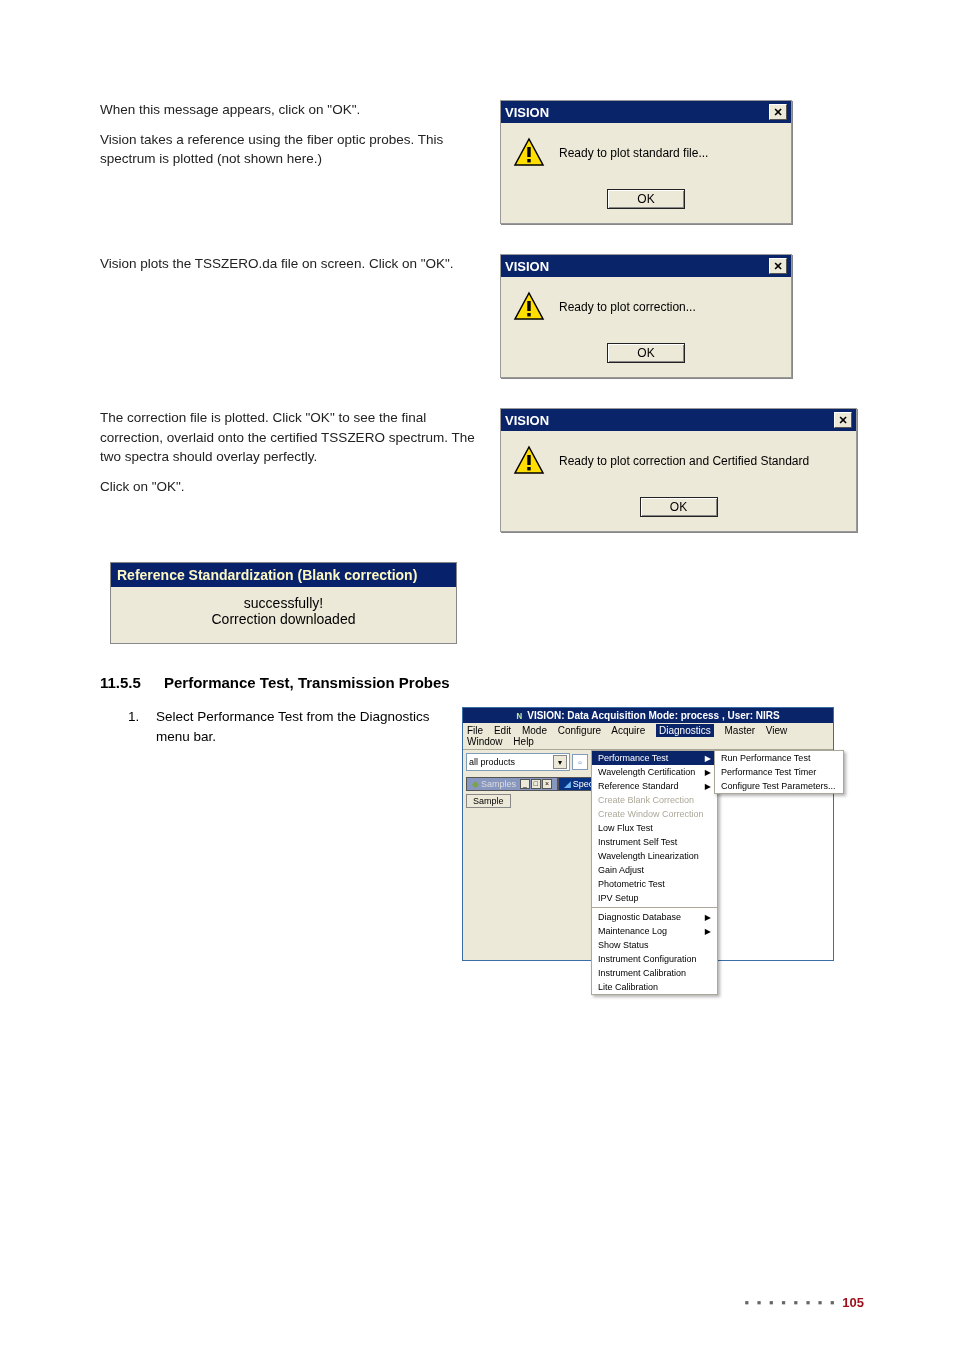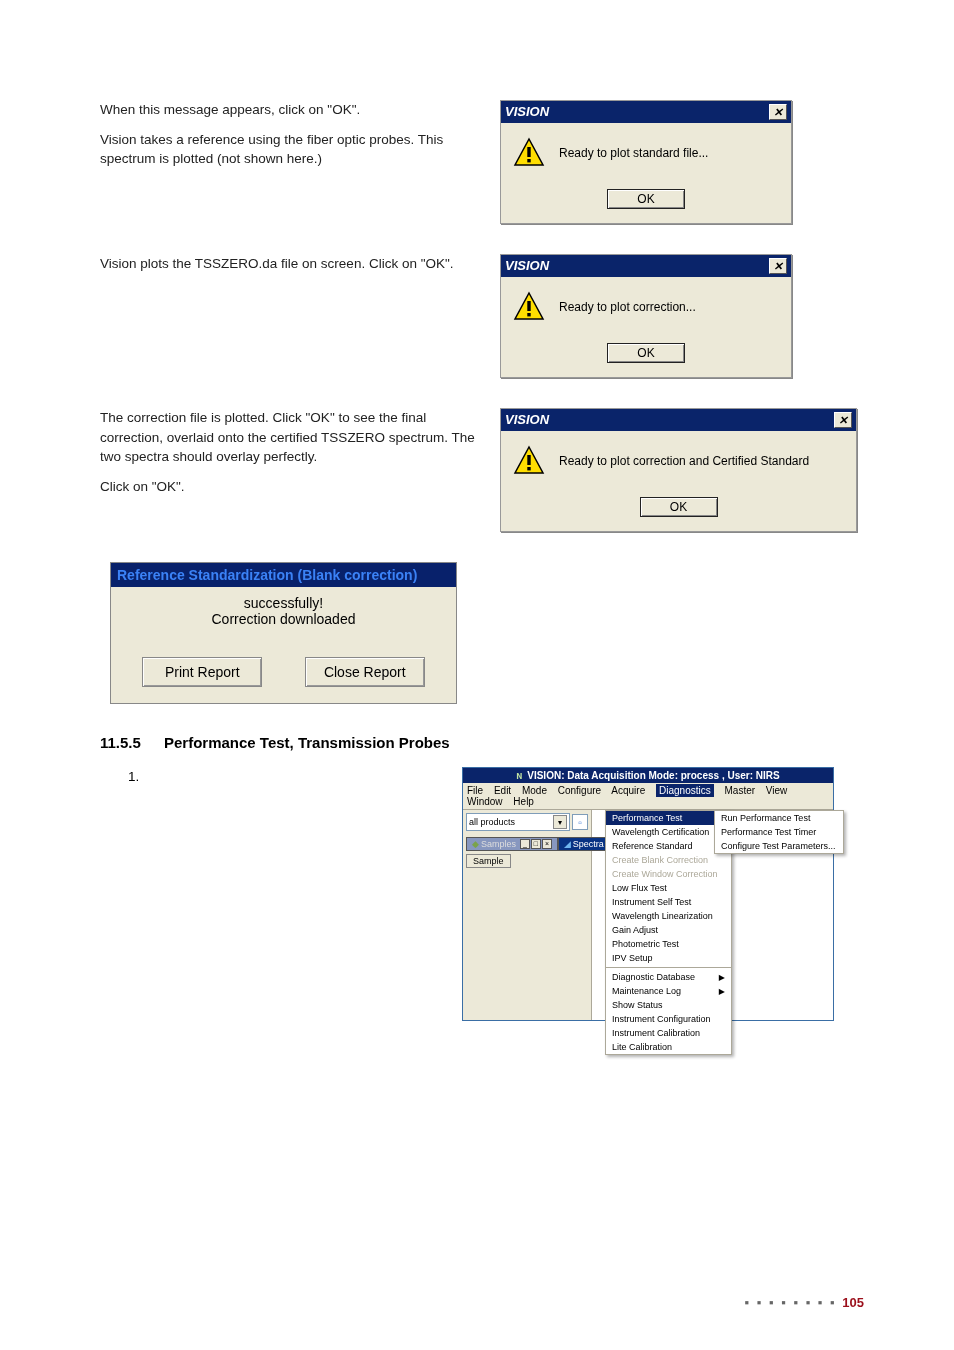--- a/index.html
+++ b/index.html
@@ -38,24 +38,23 @@
     background: #ece9d8;
     box-shadow: 1px 1px 0 #888;
   }
   .dlg-title {
     background: #0a246a;
     color: #fff;
     font-weight: bold;
     font-size: 13px;
     padding: 3px 4px;
     display: flex;
-    align-items: flex-start;
+    align-items: center;
     justify-content: space-between;
     font-family: Tahoma, sans-serif;
-    font-style: italic;
   }
   .close-x {
     width: 16px;
     height: 14px;
     background: #ece9d8;
     border: 1px solid #fff;
     border-right-color: #555;
     border-bottom-color: #555;
     display: flex;
     align-items: center;
@@ -90,21 +89,21 @@
     border: 1px solid #222;
     box-shadow: inset 1px 1px 0 #fff, inset -1px -1px 0 #888;
   }
   .report-dlg {
     width: 345px;
     background: #ece9d8;
     border: 1px solid #888;
   }
   .report-title {
     background: #08216b;
-    color: #3b82f6;
+    color: #fef9c3;
     font-weight: bold;
     font-size: 14px;
     padding: 4px 6px;
     font-family: Tahoma, sans-serif;
   }
   .report-body {
     text-align: center;
     padding: 8px 10px 16px 10px;
     font-family: "MS Sans Serif", Tahoma, sans-serif;
     font-size: 14px;
@@ -219,21 +218,21 @@
   .sample-btn {
     margin-top: 3px;
     background: #ece9d8;
     border: 1px solid #888;
     padding: 1px 6px;
     font-size: 9px;
     display: inline-block;
   }
   .dropdown {
     position: absolute;
-    left: 142px; top: 0;
+    left: 128px; top: 0;
     width: 125px;
     background: #fff;
     border: 1px solid #aca899;
     box-shadow: 2px 2px 3px rgba(0,0,0,0.3);
     font-size: 9px;
   }
   .dropdown .item { padding: 2px 6px; display:flex; justify-content:space-between; align-items:center; }
   .dropdown .item.sel { background: #0a246a; color: #fff; }
   .dropdown .item.dis { color: #aca899; }
   .dropdown hr { border:none; border-top:1px solid #aca899; margin:2px 0; }
@@ -345,36 +344,33 @@
   </div>
 
   <div class="row">
     <div class="right-col">
       <div class="report-dlg">
         <div class="report-title">Reference Standardization (Blank correction)</div>
         <div class="report-body">
           <div>successfully!</div>
           <div>Correction downloaded</div>
         </div>
-        <div class="report-btns">
-          <button class="report-btn">Print Report</button>
-          <button class="report-btn">Close Report</button>
-        </div>
       </div>
     </div>
   </div>
 
   <div class="section-heading">
     <span class="section-num">11.5.5</span>
     <span>Performance Test, Transmission Probes</span>
   </div>
 
   <div class="step-row">
     <div class="step-text">
       <span class="step-num">1.</span>
+      <span>Select Performance Test from the Diagnostics menu bar.</span>
     </div>
     <div class="menu-shot">
       <div class="app">
         <div class="app-title">
           <span style="color:#c1e2a3;font-weight:bold;margin-right:2px">ɴ</span>
           <span>VISION: Data Acquisition Mode: process , User: NIRS</span>
         </div>
         <div class="menubar">
           <span>File</span>
           <span>Edit</span>

